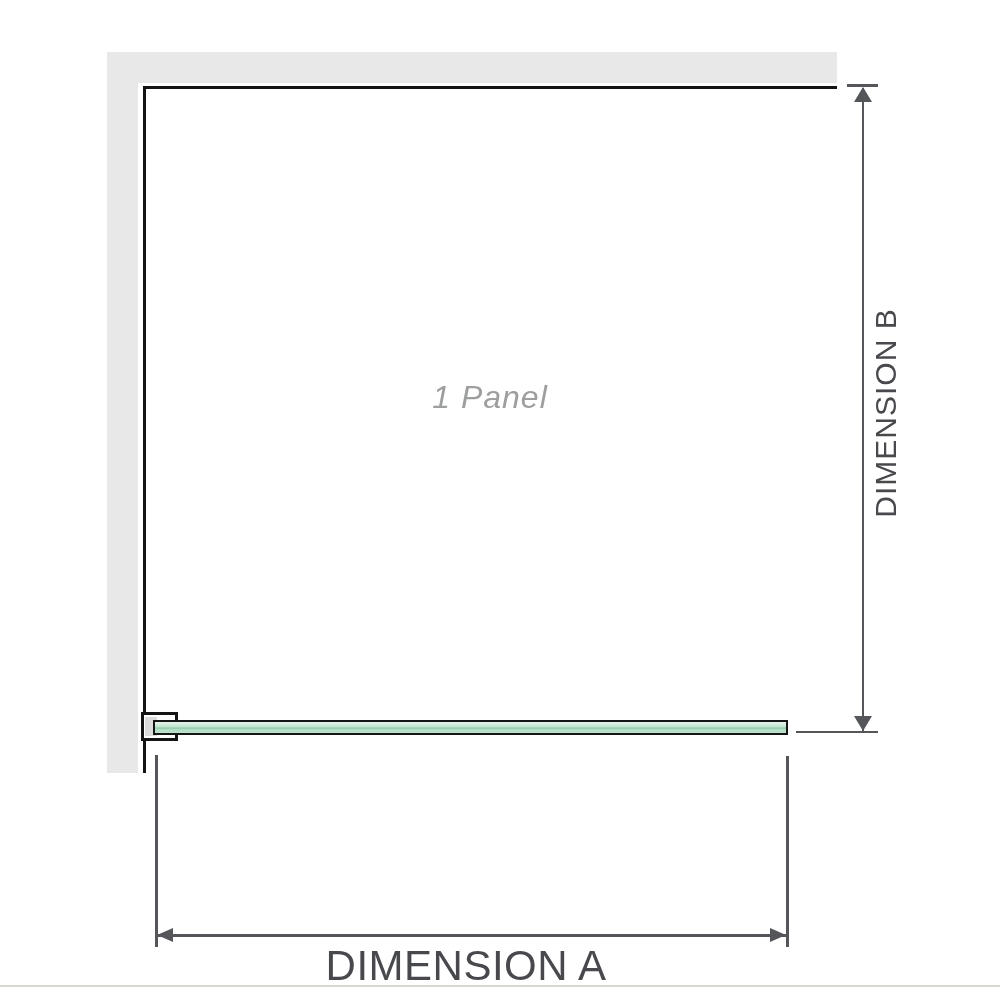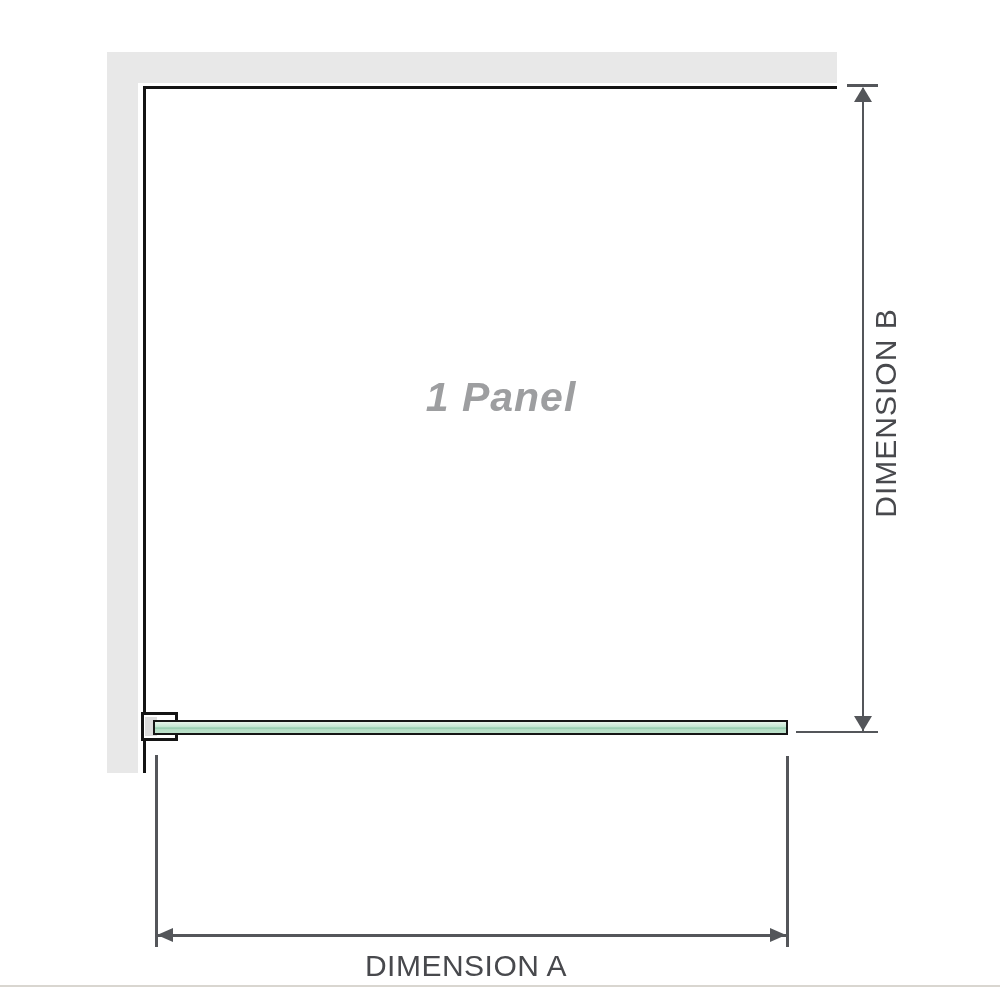--- a/index.html
+++ b/index.html
@@ -20,25 +20,25 @@
   
   .wall-bar { background: var(--wall-fill, #e8e8e8); }
   #wall-top  { left: 107px; top: 52px; width: 730px; height: 31px; }
   #wall-left { left: 107px; top: 52px; width: 31px;  height: 721px; }
   .wall-edge { background: var(--wall-edge, #141414); }
   #wall-edge-top  { left: 143px; top: 86px; width: 694px; height: 2.5px; }
   #wall-edge-left { left: 143px; top: 86px; width: 2.5px; height: 687px; }
 
   
   #panel-label {
-    left: 501px; top: 397px;
+    left: 490px; top: 397px;
     transform: translate(-50%, -50%);
-    font-size: 41px;
+    font-size: 32px;
     font-style: italic;
-    font-weight: bold;
+    font-weight: normal;
     letter-spacing: 1px;
     color: var(--panel-text, #9d9ea0);
     white-space: nowrap;
   }
 
   
   #wall-bracket {
     left: 141px; top: 712px; width: 37px; height: 29px;
     border: 3px solid var(--wall-edge, #141414);
     background: var(--bracket-fill, #ffffff);
@@ -106,21 +106,21 @@
   }
   #dim-a-arrow-right {
     left: 770px; top: 928px; width: 0; height: 0;
     border-top: 7px solid transparent;
     border-bottom: 7px solid transparent;
     border-left: 16px solid var(--dim-line, #54565a);
   }
   #dim-a-label {
     left: 466px; top: 966px;
     transform: translate(-50%, -50%);
-    font-size: 30px;
+    font-size: 42px;
     letter-spacing: 0.5px;
   }
 
   
   #footer-divider {
     left: 0; top: 985px; width: 1000px; height: 2px;
     background: var(--footer-line, #d9d6d0);
   }
 </style>
 </head>

